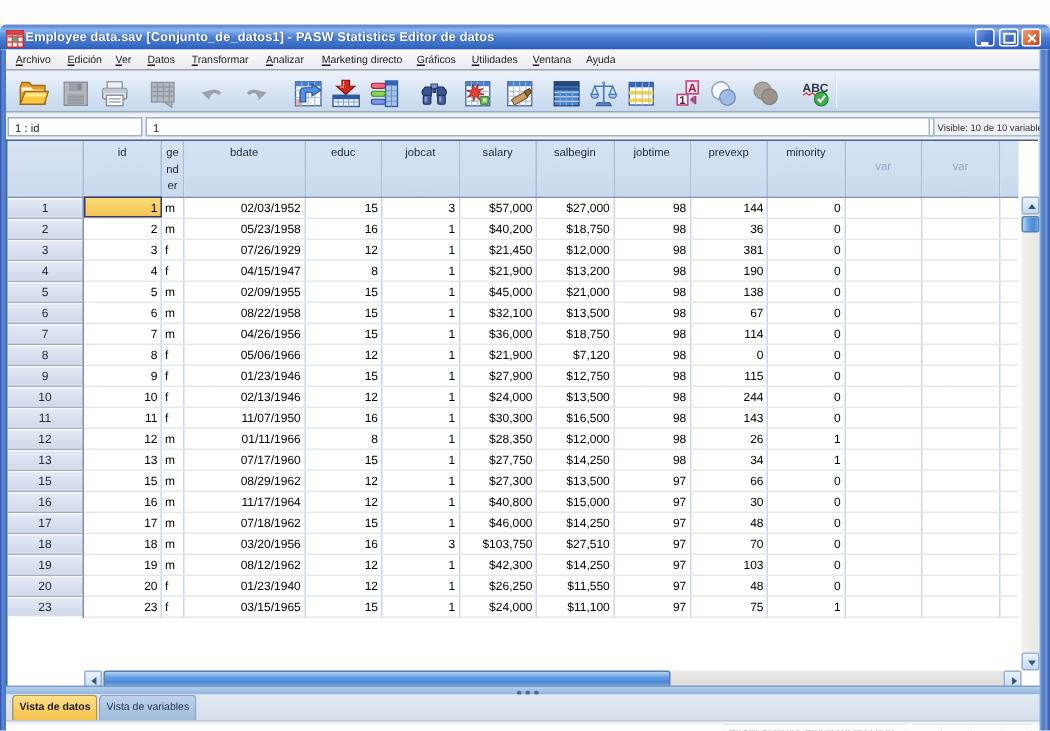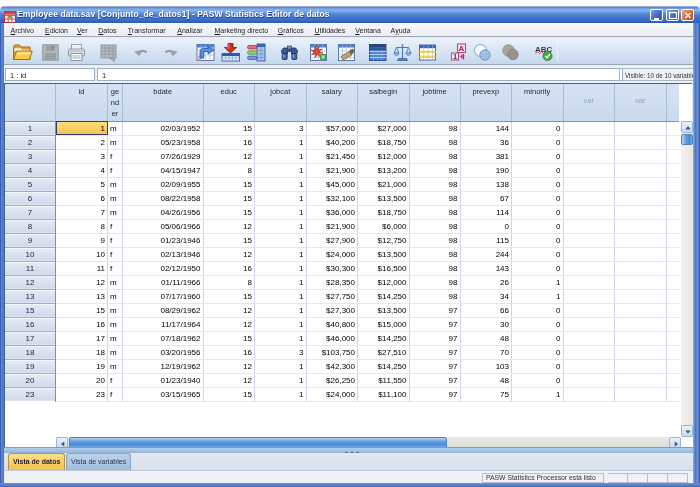--- a/index.html
+++ b/index.html
@@ -1,16 +1,16 @@
 <!DOCTYPE html>
 <html><head><meta charset="utf-8"><style>
 * { margin:0; padding:0; box-sizing:border-box; }
 html,body { width:700px; height:487px; background:#fdfdfb; overflow:hidden; }
 body { font-family:"Liberation Sans", sans-serif; position:relative; }
-#win { position:absolute; left:0; top:6px; width:700px; height:401px;
+#win { position:absolute; left:0; top:16px; width:700px; height:401px;
   background:#e8edf4; }
 
 #frameL { position:absolute; left:0; top:17px; width:4px; height:461px;
   background:linear-gradient(90deg,#2a50a8,#5a85d2 40%,#4a76c4); z-index:50;}
 #frameR { position:absolute; right:0; top:17px; width:7px; height:461px;
   background:linear-gradient(90deg,#8fb2e0,#4a76c4 35%,#6a94d8 65%,#2a50a8); z-index:50;}
 #frameB { position:absolute; left:0; top:477px; width:700px; height:6px;
   background:linear-gradient(180deg,#6a94d8,#4a76c4 50%,#2c54aa); z-index:50;}
 
 #title { position:absolute; left:0; top:0; width:700px; height:17px;
@@ -442,21 +442,21 @@
               <td class="d" style="border-right:none;"></td>
             </tr>
             <tr>
               <td class="rh">8</td>
               <td class="d num">8</td>
               <td class="d txt">f</td>
               <td class="d num">05/06/1966</td>
               <td class="d num">12</td>
               <td class="d num">1</td>
               <td class="d num">$21,900</td>
-              <td class="d num">$6,000</td>
+              <td class="d num">$7,120</td>
               <td class="d num">98</td>
               <td class="d num">0</td>
               <td class="d num">0</td>
               <td class="d"></td>
               <td class="d"></td>
               <td class="d" style="border-right:none;"></td>
             </tr>
             <tr>
               <td class="rh">9</td>
               <td class="d num">9</td>
@@ -486,21 +486,21 @@
               <td class="d num">244</td>
               <td class="d num">0</td>
               <td class="d"></td>
               <td class="d"></td>
               <td class="d" style="border-right:none;"></td>
             </tr>
             <tr>
               <td class="rh">11</td>
               <td class="d num">11</td>
               <td class="d txt">f</td>
-              <td class="d num">02/12/1950</td>
+              <td class="d num">11/07/1950</td>
               <td class="d num">16</td>
               <td class="d num">1</td>
               <td class="d num">$30,300</td>
               <td class="d num">$16,500</td>
               <td class="d num">98</td>
               <td class="d num">143</td>
               <td class="d num">0</td>
               <td class="d"></td>
               <td class="d"></td>
               <td class="d" style="border-right:none;"></td>
@@ -598,21 +598,21 @@
               <td class="d num">70</td>
               <td class="d num">0</td>
               <td class="d"></td>
               <td class="d"></td>
               <td class="d" style="border-right:none;"></td>
             </tr>
             <tr>
               <td class="rh">19</td>
               <td class="d num">19</td>
               <td class="d txt">m</td>
-              <td class="d num">12/19/1962</td>
+              <td class="d num">08/12/1962</td>
               <td class="d num">12</td>
               <td class="d num">1</td>
               <td class="d num">$42,300</td>
               <td class="d num">$14,250</td>
               <td class="d num">97</td>
               <td class="d num">103</td>
               <td class="d num">0</td>
               <td class="d"></td>
               <td class="d"></td>
               <td class="d" style="border-right:none;"></td>

